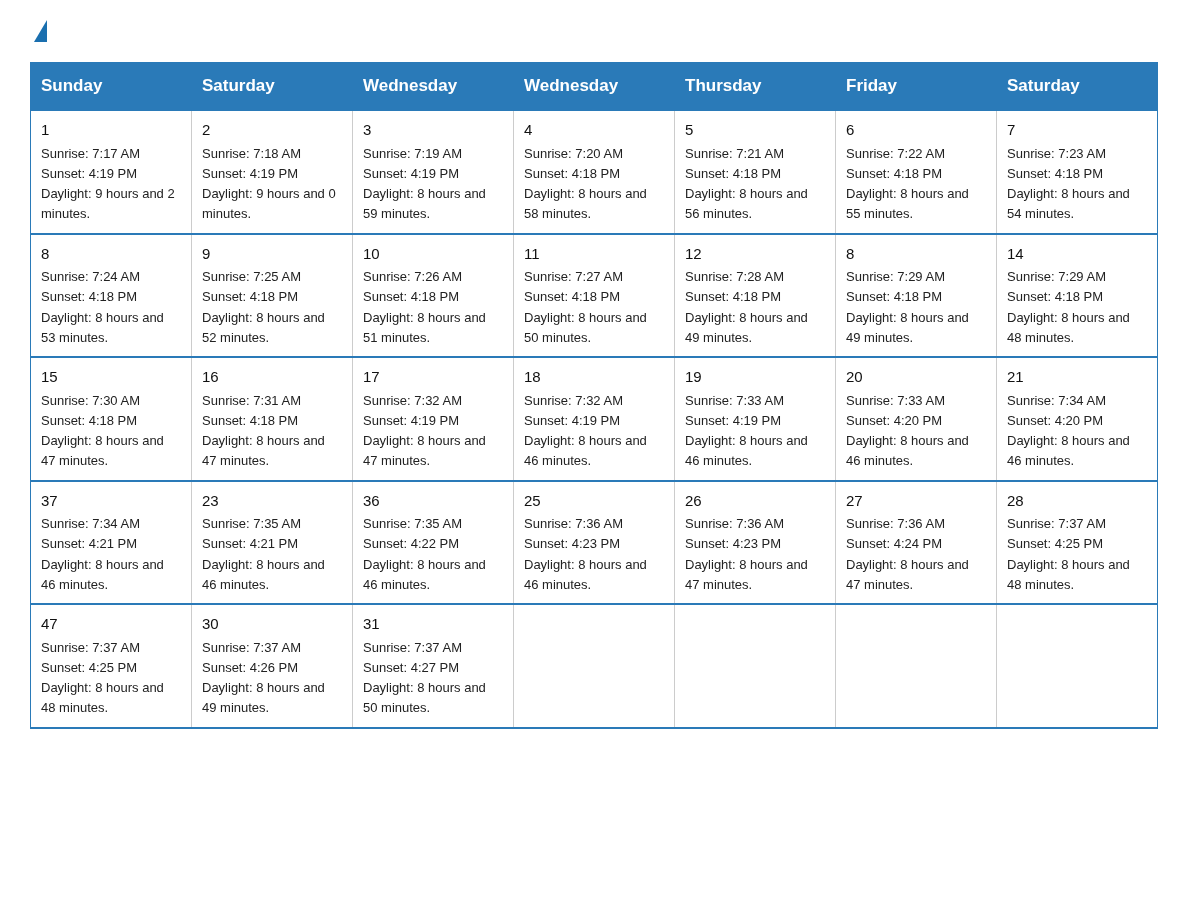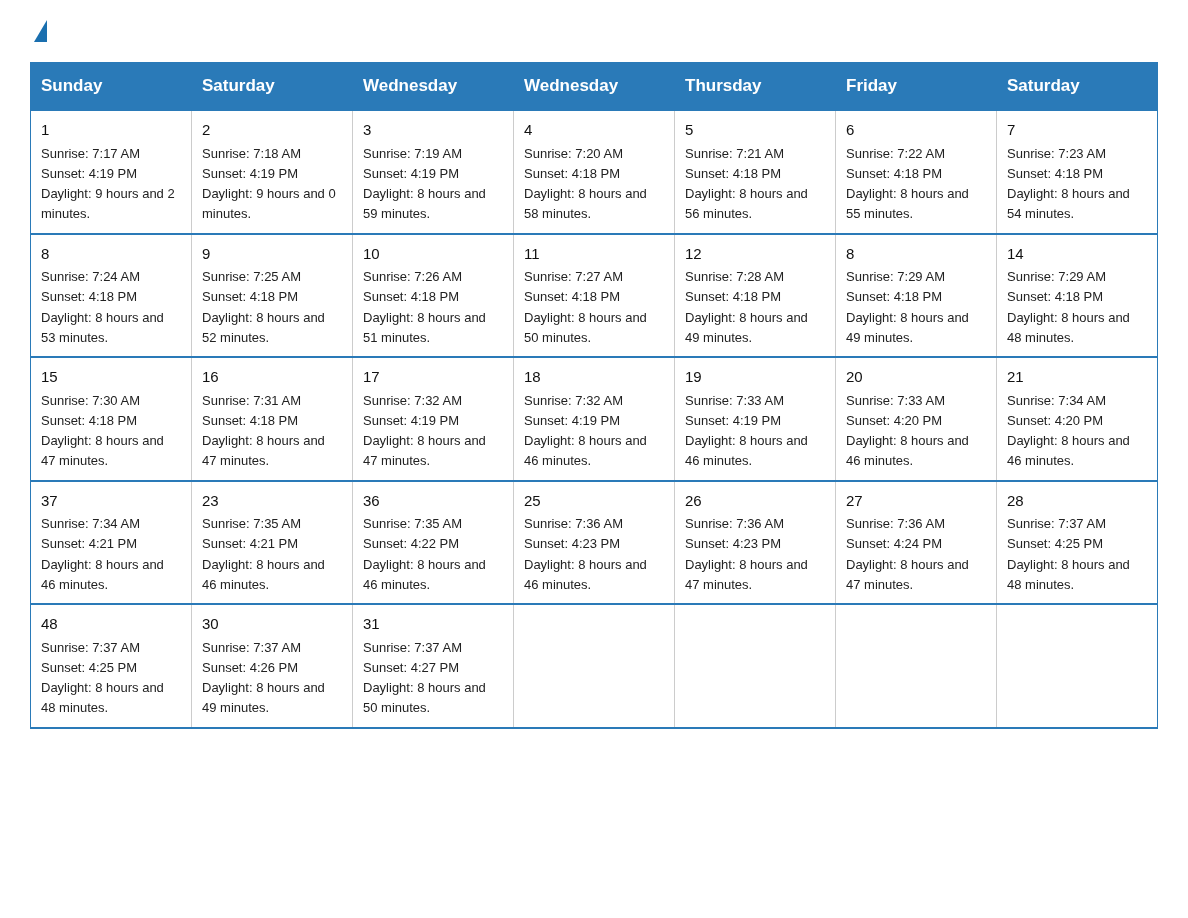--- a/index.html
+++ b/index.html
@@ -172,21 +172,21 @@
       <tr>
         <td><span class="day-num">37</span><span class="day-info">Sunrise: 7:34 AM<br>Sunset: 4:21 PM<br>Daylight: 8 hours and 46 minutes.</span></td>
         <td><span class="day-num">23</span><span class="day-info">Sunrise: 7:35 AM<br>Sunset: 4:21 PM<br>Daylight: 8 hours and 46 minutes.</span></td>
         <td><span class="day-num">36</span><span class="day-info">Sunrise: 7:35 AM<br>Sunset: 4:22 PM<br>Daylight: 8 hours and 46 minutes.</span></td>
         <td><span class="day-num">25</span><span class="day-info">Sunrise: 7:36 AM<br>Sunset: 4:23 PM<br>Daylight: 8 hours and 46 minutes.</span></td>
         <td><span class="day-num">26</span><span class="day-info">Sunrise: 7:36 AM<br>Sunset: 4:23 PM<br>Daylight: 8 hours and 47 minutes.</span></td>
         <td><span class="day-num">27</span><span class="day-info">Sunrise: 7:36 AM<br>Sunset: 4:24 PM<br>Daylight: 8 hours and 47 minutes.</span></td>
         <td><span class="day-num">28</span><span class="day-info">Sunrise: 7:37 AM<br>Sunset: 4:25 PM<br>Daylight: 8 hours and 48 minutes.</span></td>
       </tr>
       <tr>
-        <td><span class="day-num">48</span><span class="day-info">Sunrise: 7:37 AM<br>Sunset: 4:25 PM<br>Daylight: 8 hours and 48 minutes.</span></td>
+        <td><span class="day-num">47</span><span class="day-info">Sunrise: 7:37 AM<br>Sunset: 4:25 PM<br>Daylight: 8 hours and 48 minutes.</span></td>
         <td><span class="day-num">30</span><span class="day-info">Sunrise: 7:37 AM<br>Sunset: 4:26 PM<br>Daylight: 8 hours and 49 minutes.</span></td>
         <td><span class="day-num">31</span><span class="day-info">Sunrise: 7:37 AM<br>Sunset: 4:27 PM<br>Daylight: 8 hours and 50 minutes.</span></td>
         <td class="empty-cell"></td>
         <td class="empty-cell"></td>
         <td class="empty-cell"></td>
         <td class="empty-cell"></td>
       </tr>
     </tbody>
 </table>
 

